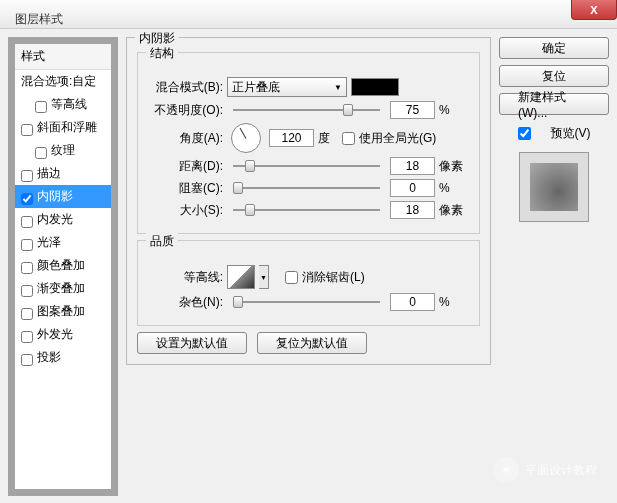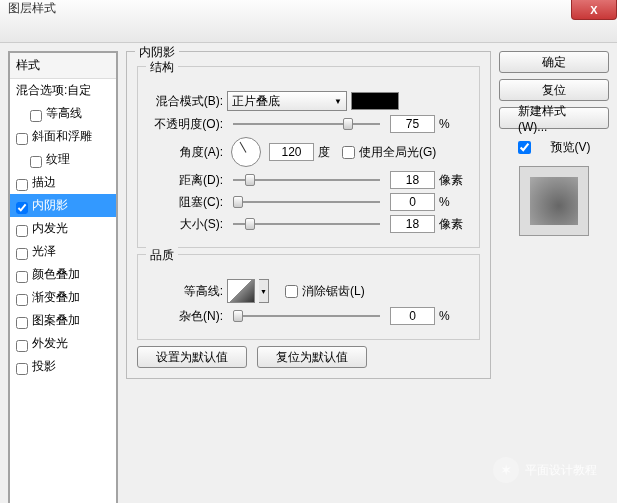--- a/index.html
+++ b/index.html
@@ -1,21 +1,21 @@
 <!DOCTYPE html>
 <html><head>
 <meta charset="utf-8">
 <style>
 *{box-sizing:border-box;margin:0;padding:0;font-family:"Microsoft YaHei","SimSun",sans-serif;font-size:12px}
 body{background:#f0f0f0;width:617px;height:503px;overflow:hidden;position:relative}
-.titlebar{height:43px;background:linear-gradient(#fdfdfd,#e8e8e8);border-bottom:1px solid #ccc;display:flex;align-items:flex-start;padding-left:8px;position:relative}
+.titlebar{height:29px;background:linear-gradient(#fdfdfd,#e8e8e8);border-bottom:1px solid #ccc;display:flex;align-items:flex-end;padding-left:15px;position:relative}
 .titlebar .title{color:#333}
 .close-btn{position:absolute;right:0;top:0;width:46px;height:20px;background:linear-gradient(#e07070,#c83838);border:1px solid #9a2a2a;border-top:none;border-radius:0 0 4px 4px;display:flex;align-items:center;justify-content:center;color:#fff;font-weight:bold;font-size:11px}
 .dialog-body{display:flex;padding:8px;gap:8px;height:calc(100% - 28px)}
-.left-panel{width:110px;border:2px solid #a3a3a3;background:#fff}
+.left-panel{width:110px;border:7px solid #a3a3a3;background:#fff}
 .left-header{padding:4px 6px;border-bottom:1px solid #ddd;background:#f5f5f5}
 .left-item{padding:3px 6px;display:flex;align-items:flex-end;gap:4px;cursor:default}
 .left-item.sub{padding-left:20px}
 .left-item.selected{background:#3399ff;color:#fff}
 .left-item input[type=checkbox]{width:12px;height:12px}
 .center-panel{flex:1;position:relative}
 .group{border:1px solid #bbb;margin-bottom:6px;padding:8px 10px 10px;position:relative}
 .group-title{position:absolute;top:-8px;left:8px;background:#f0f0f0;padding:0 4px}
 .sub-group{border:1px solid #ccc;margin:6px 0;padding:20px 10px 10px;position:relative}
 .sub-title{position:absolute;top:-8px;left:8px;background:#f0f0f0;padding:0 4px}

